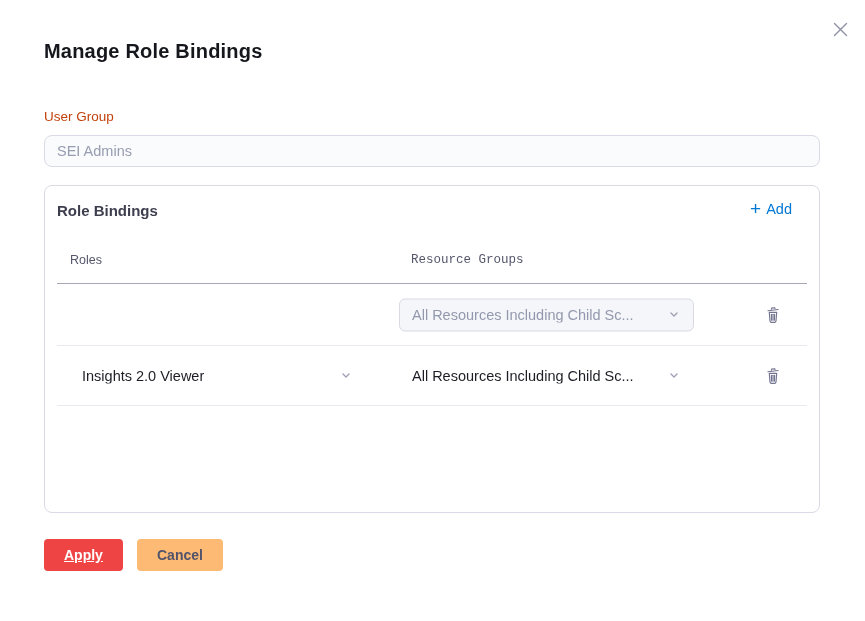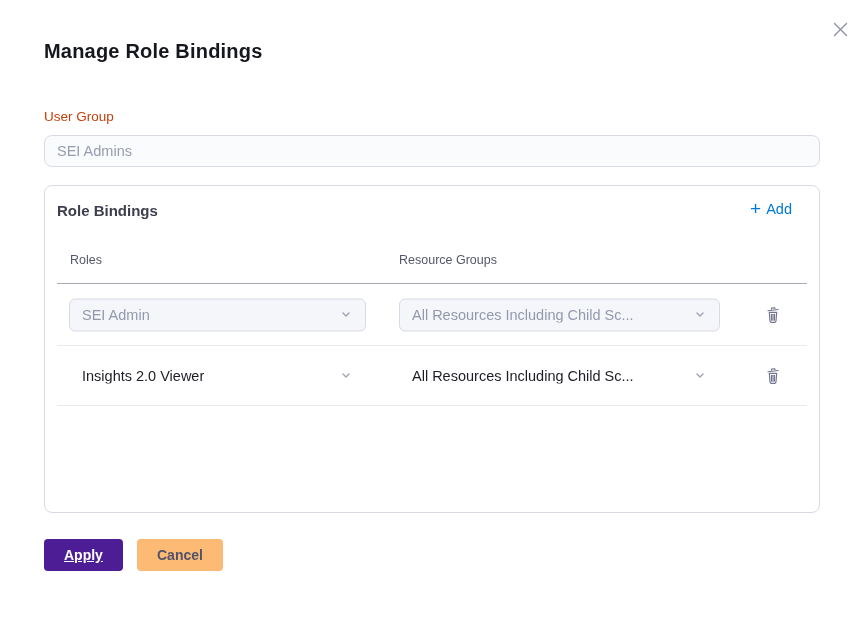--- a/index.html
+++ b/index.html
@@ -60,57 +60,57 @@
   }
   .add-plus { font-size: 19px; font-weight: 400; line-height: 20px; }
   .add-label { font-size: 14.5px; font-weight: 400; line-height: 20px; }
 
   .thead {
     position: absolute; left: 12px; right: 12px; top: 58px; height: 40px;
     border-bottom: 1px solid #a7a8b8;
   }
   .th { position: absolute; top: 9px; font-size: 12.5px; color: #55566b; }
   .th-roles { left: 13px; }
-  .th-rg { left: 342px; }
+  .th-rg { left: 354px; font-family: Liberation Mono, monospace; }
 
   .trow {
     position: absolute; left: 12px; right: 12px;
     border-bottom: 1px solid #e9eaf0;
   }
   .trow-1 { top: 98px; height: 62px; }
   .trow-2 { top: 160px; height: 60px; }
 
   .select {
     position: absolute; top: 50%; transform: translateY(-50%);
     height: 33px; border-radius: 6px;
     display: flex; align-items: center; justify-content: space-between;
     padding: 0 12px; font-size: 14.5px; cursor: pointer;
     white-space: nowrap; overflow: hidden;
   }
   .select .sel-text { overflow: hidden; text-overflow: ellipsis; }
   .select.boxed { background: #f5f6fa; border: 1px solid #d8d9e3; color: #9399ad; }
   .select.plain { background: transparent; border: 1px solid transparent; color: #1d1e25; text-align: right; }
   .sel-role { left: 12px; width: 297px; }
-  .sel-rg { left: 342px; width: 321px; }
+  .sel-rg { left: 342px; width: 295px; }
   .chevron { flex: 0 0 auto; margin-left: 8px; display: flex; }
 
   .trash-btn {
     position: absolute; left: 704px; top: 50%; transform: translateY(-50%);
     width: 24px; height: 26px;
     background: none; border: none; padding: 0; cursor: pointer;
     display: flex; align-items: center; justify-content: center;
   }
 
   .btn {
     position: absolute; top: 539px; height: 32px;
     border: none; border-radius: 4px; cursor: pointer;
     font-family: inherit; font-size: 14px; font-weight: 700;
     padding: 0 20px;
   }
-  .btn-apply { left: 44px; background: #4c1d95; color: #ffffff; text-decoration: underline; }
+  .btn-apply { left: 44px; background: #ef4444; color: #ffffff; text-decoration: underline; }
   .btn-cancel { left: 137px; background: #fdba74; color: #51536b; }
 </style>
 </head>
 <body>
 
 <div>
 
   <button class="close-btn" aria-label="Close">
     <svg width="19" height="19" viewBox="0 0 19 19">
       <path d="M3.5 3.5 L15.5 15.5 M15.5 3.5 L3.5 15.5" stroke="#8e90a6" stroke-width="1.4" stroke-linecap="round" fill="none"></path>
@@ -132,28 +132,20 @@
       <span class="add-plus">+</span>
       <span class="add-label">Add</span>
     </button>
 
     <div class="thead">
       <span class="th th-roles">Roles</span>
       <span class="th th-rg">Resource Groups</span>
     </div>
 
     <div class="trow trow-1">
-      <div class="select boxed sel-role">
-        <span class="sel-text">SEI Admin</span>
-        <span class="chevron">
-          <svg width="14" height="14" viewBox="0 0 14 14">
-              <path d="M4 5.5 L7 8.5 L10 5.5" stroke="#9fa0b3" stroke-width="1.4" fill="none" stroke-linecap="round" stroke-linejoin="round"></path>
-            </svg>
-        </span>
-      </div>
       <div class="select boxed sel-rg">
         <span class="sel-text">All Resources Including Child Sc...</span>
         <span class="chevron">
           <svg width="14" height="14" viewBox="0 0 14 14">
               <path d="M4 5.5 L7 8.5 L10 5.5" stroke="#9fa0b3" stroke-width="1.4" fill="none" stroke-linecap="round" stroke-linejoin="round"></path>
             </svg>
         </span>
       </div>
       <button class="trash-btn" aria-label="Delete">
         <svg width="16" height="18" viewBox="0 0 16 18" fill="none" stroke="#73748f" stroke-width="1.15" stroke-linecap="round" stroke-linejoin="round">

